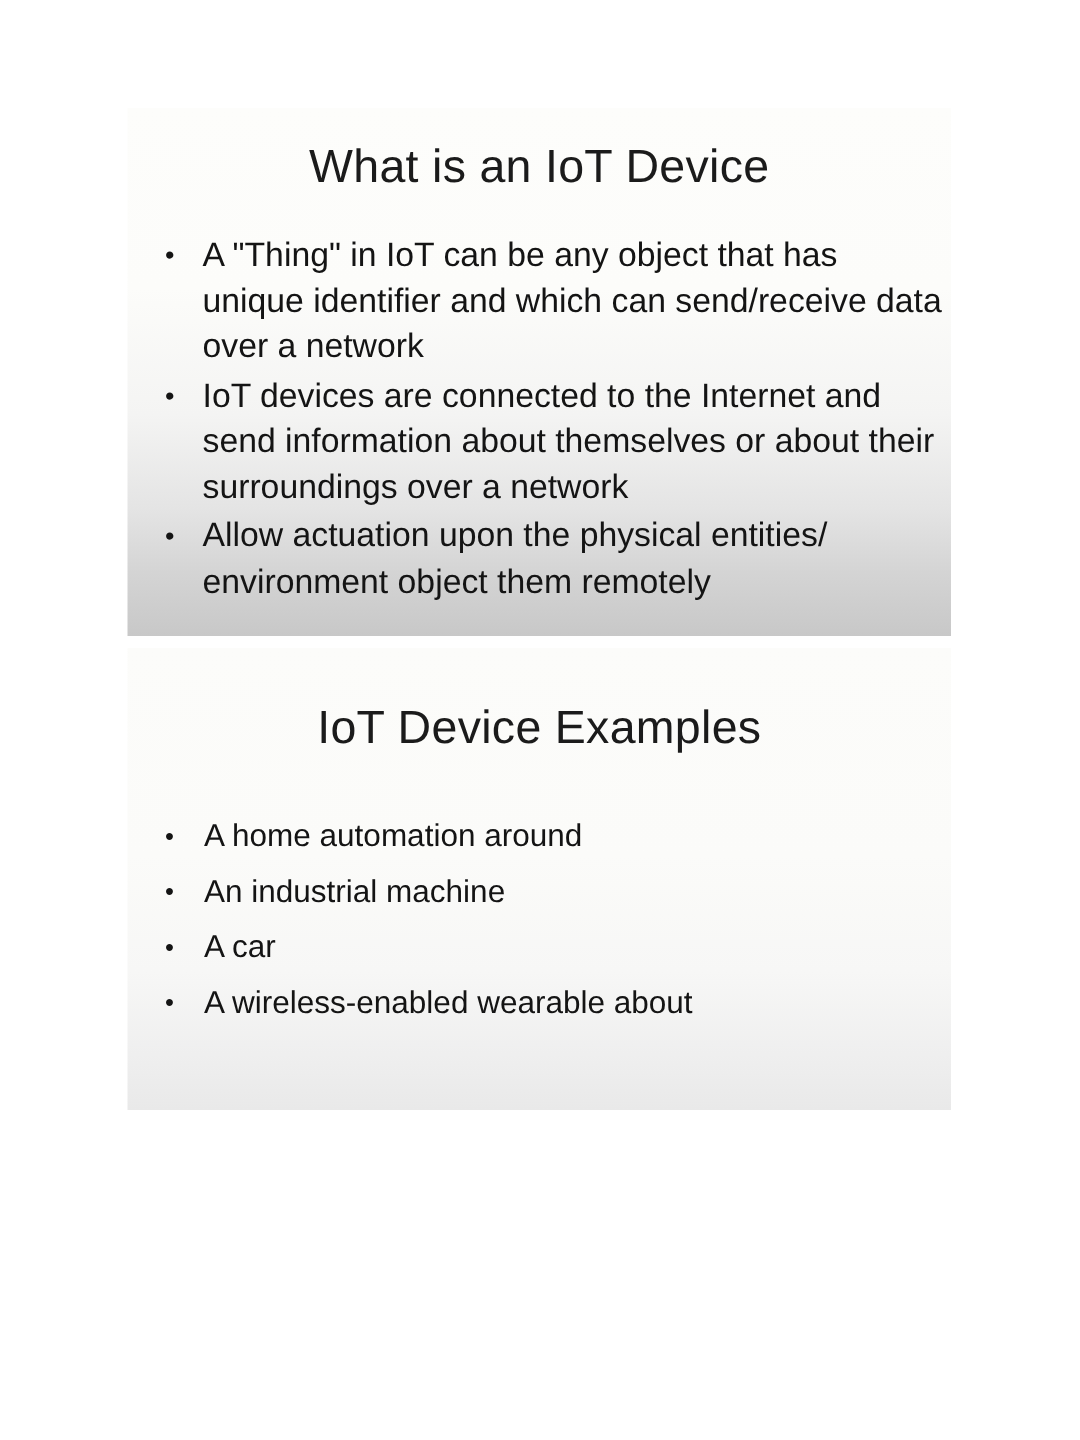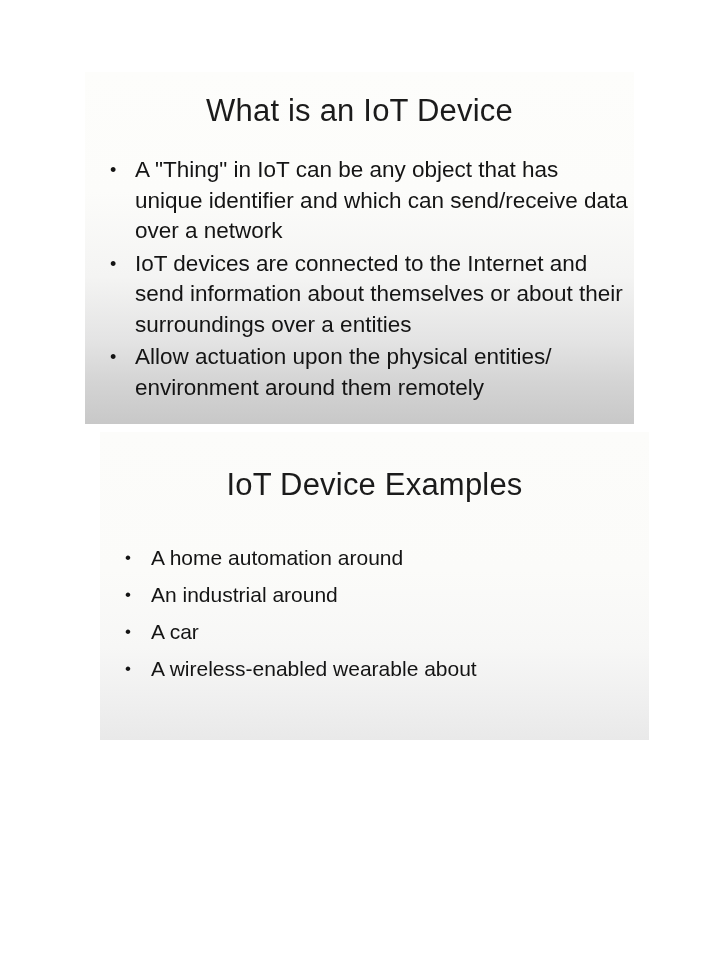--- a/index.html
+++ b/index.html
@@ -38,21 +38,21 @@
                 #fcfcfa 34%,
                 #f4f4f3 58%,
                 #e4e4e4 76%,
                 #d4d4d4 88%,
                 #c8c8c8 100%);
   }
 
   
   .slide-two {
     position: absolute;
-    left: 100px;
+    left: 85px;
     top: 432px;
     width: 549px;
     height: 308px;
     background: linear-gradient(to bottom,
                 #fcfcfa 0%,
                 #fbfbf9 45%,
                 #f7f7f6 70%,
                 #efefef 88%,
                 #e9e9e9 100%);
   }
@@ -119,45 +119,45 @@
 
     <ul class="bullet-list">
 
       <li class="bullet-item">
         <span class="bullet-dot">•</span>
         <span class="bullet-text">A "Thing" in IoT can be any object that has unique identifier and which can send/receive data over a network</span>
       </li>
 
       <li class="bullet-item">
         <span class="bullet-dot">•</span>
-        <span class="bullet-text">IoT devices are connected to the Internet and send information about themselves or about their surroundings over a entities</span>
+        <span class="bullet-text">IoT devices are connected to the Internet and send information about themselves or about their surroundings over a network</span>
       </li>
 
       <li class="bullet-item">
         <span class="bullet-dot">•</span>
-        <span class="bullet-text">Allow actuation upon the physical entities/ environment around them remotely</span>
+        <span class="bullet-text">Allow actuation upon the physical entities/ environment object them remotely</span>
       </li>
 
     </ul>
   </section>
 
   <section class="slide-two">
 
     <h1 class="slide-title">IoT Device Examples</h1>
 
     <ul class="bullet-list">
 
       <li class="bullet-item">
         <span class="bullet-dot">•</span>
         <span class="bullet-text">A home automation around</span>
       </li>
 
       <li class="bullet-item">
         <span class="bullet-dot">•</span>
-        <span class="bullet-text">An industrial around</span>
+        <span class="bullet-text">An industrial machine</span>
       </li>
 
       <li class="bullet-item">
         <span class="bullet-dot">•</span>
         <span class="bullet-text">A car</span>
       </li>
 
       <li class="bullet-item">
         <span class="bullet-dot">•</span>
         <span class="bullet-text">A wireless-enabled wearable about</span>

